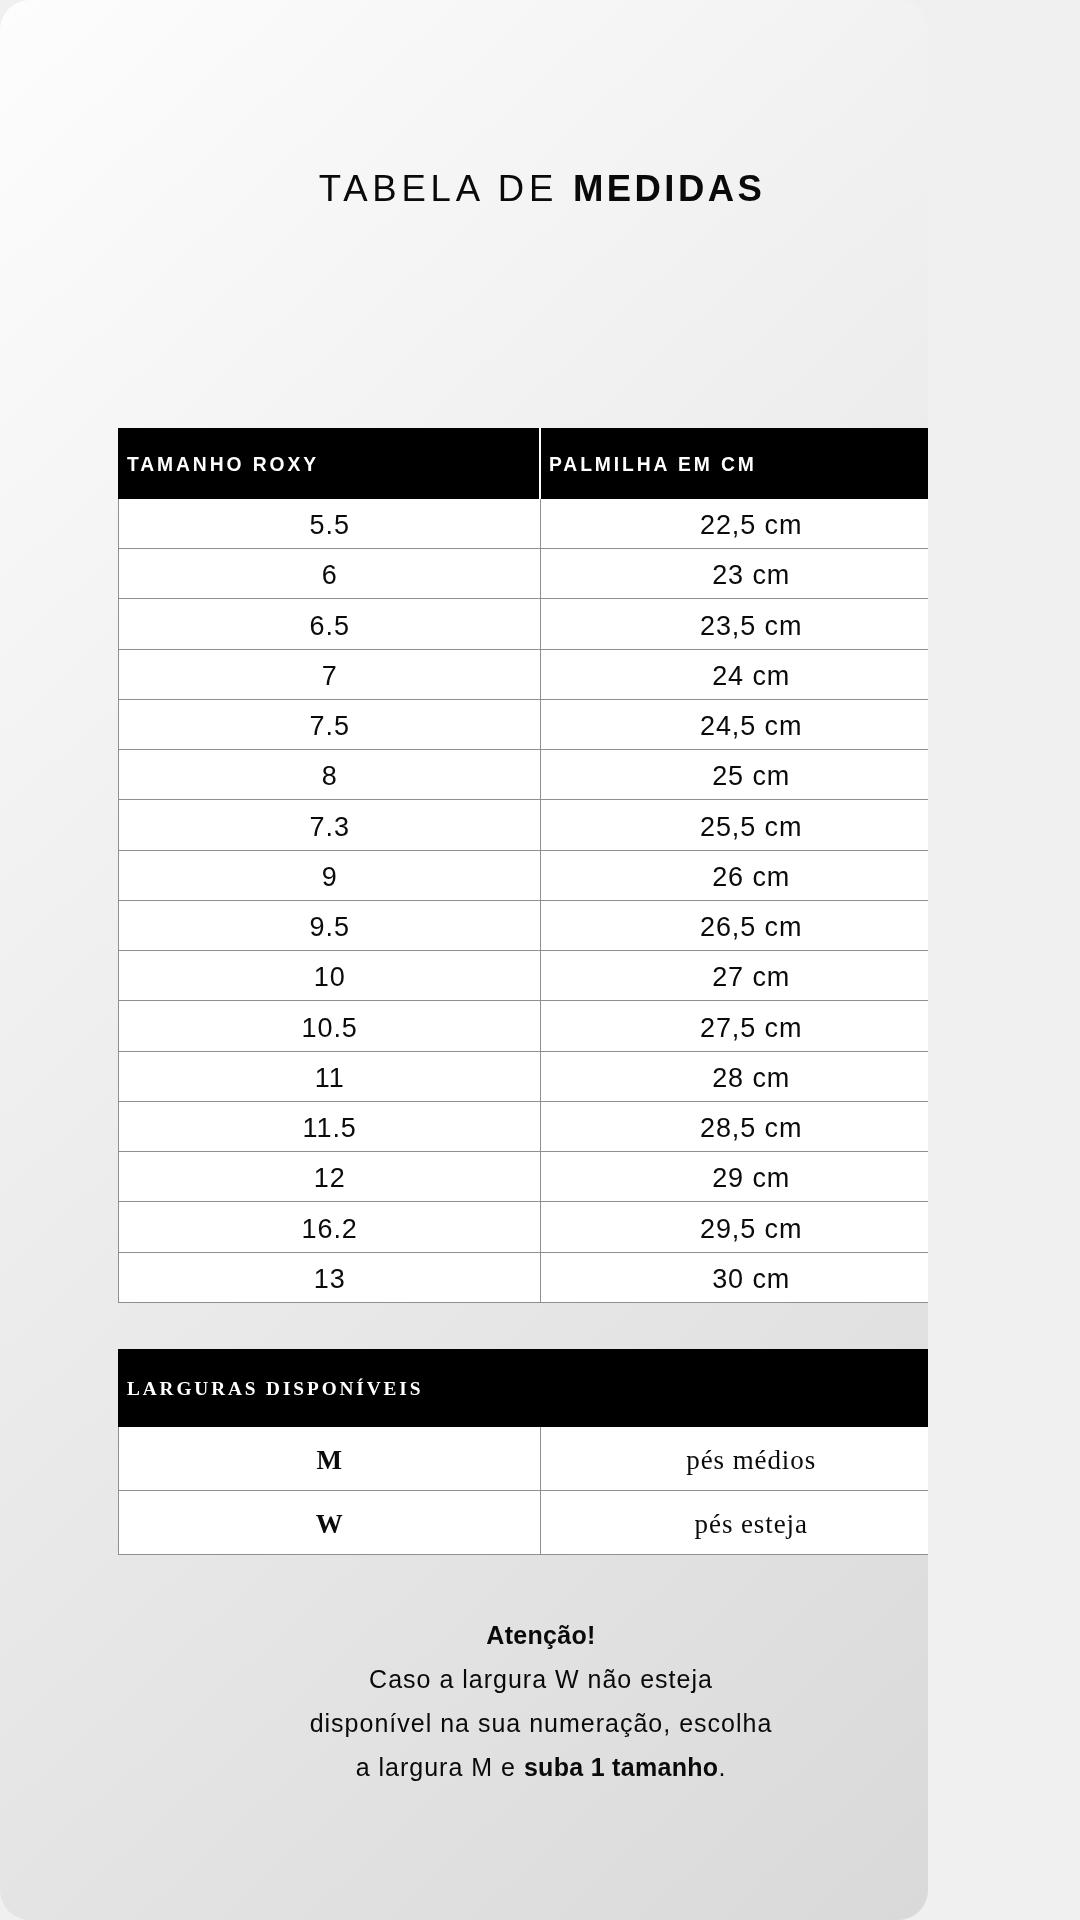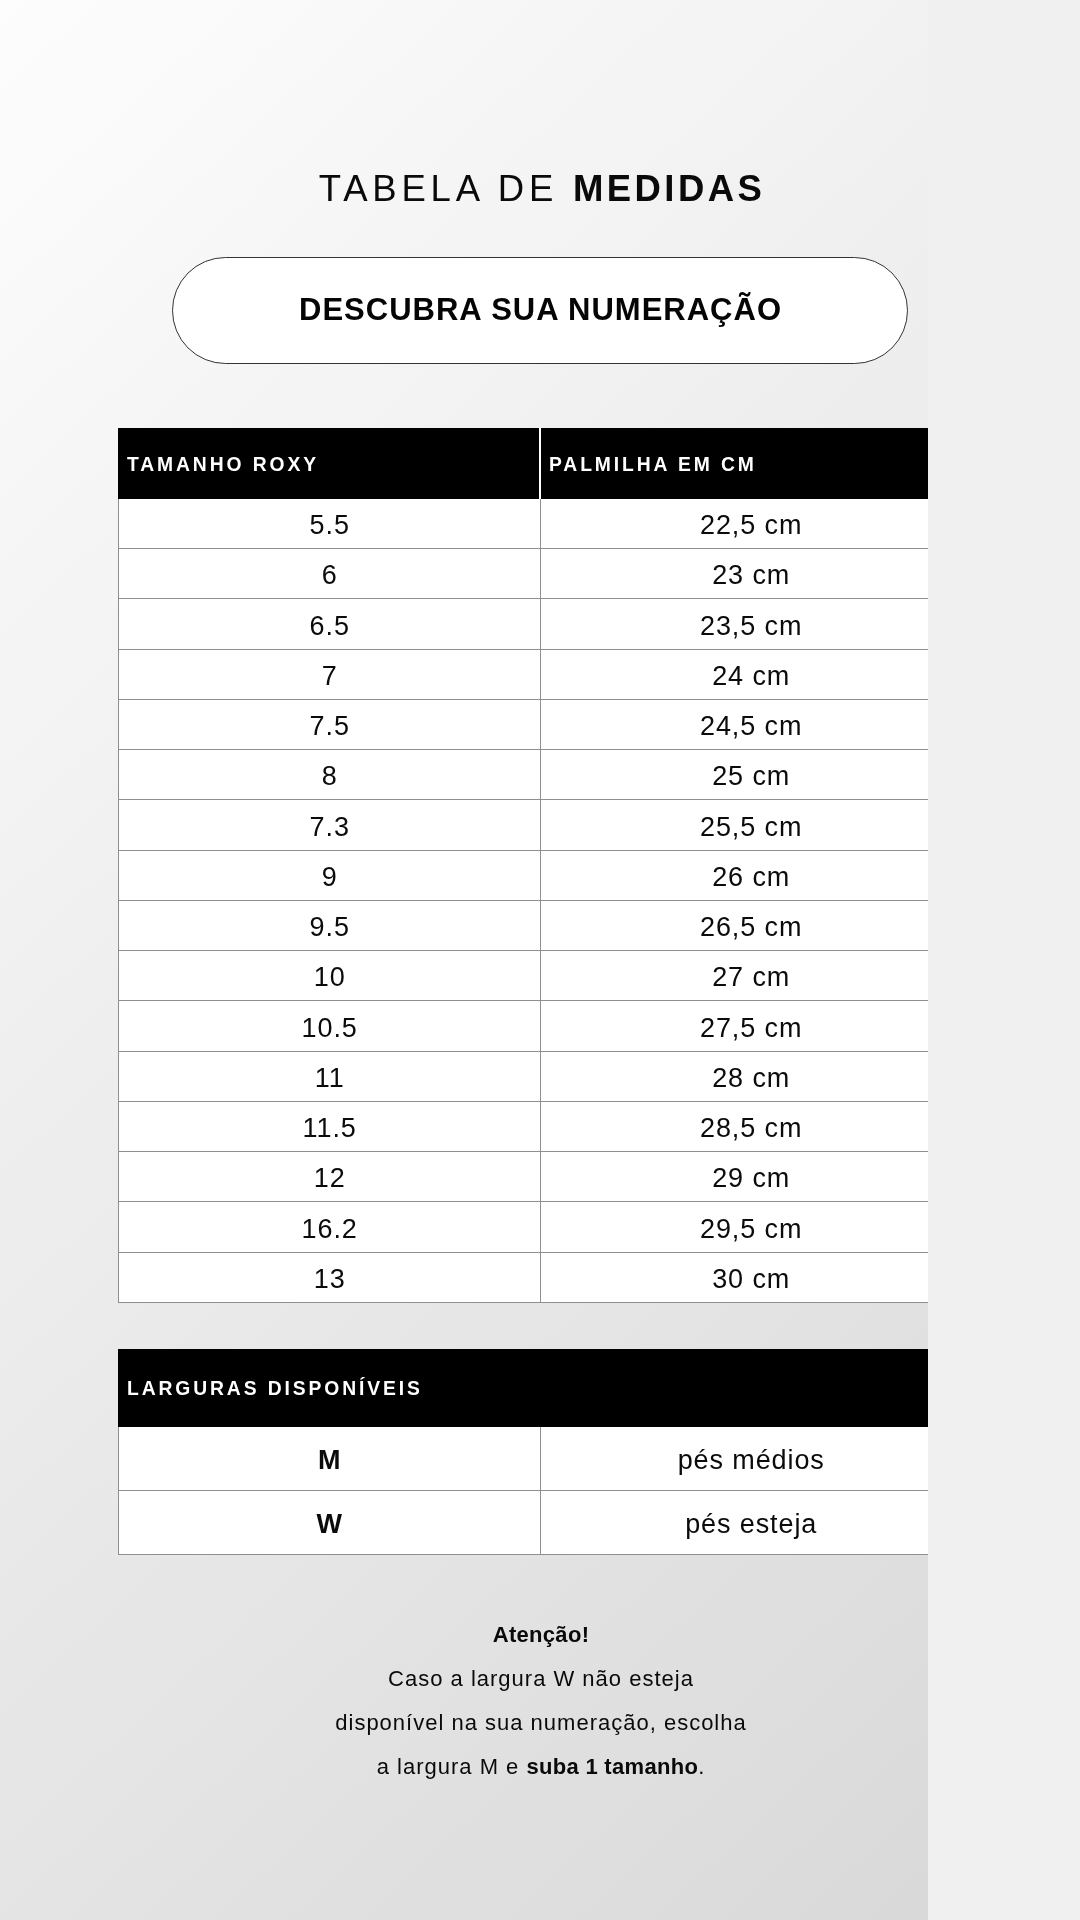--- a/index.html
+++ b/index.html
@@ -4,21 +4,21 @@
 <title>Tabela de Medidas</title>
 <style>
   * { box-sizing: border-box; margin:0; padding:0; }
   html,body { width:1080px; height:1920px; overflow:hidden; }
   body {
     font-family: "Liberation Sans", sans-serif;
     background:#f0f0f0;
     color:#111;
   }
   .page { position:relative; width:928px; height:1920px; overflow:hidden;
-          background: linear-gradient(137.2deg, #fdfdfd 0%, #d9d9d9 100%); }
+          background: linear-gradient(137.2deg, #fdfdfd 0%, #d9d9d9 100%); border-radius: 30px; }
 
   
   .title { position:absolute; top:168.5px; left:2px; width:1080px; text-align:center;
            white-space:nowrap; font-size:36.5px; line-height:40px; font-weight:400;
            letter-spacing:4.8px; color:#0a0a0a; }
   .title .bold { font-weight:700; letter-spacing:3.4px; }
 
   
   .cta { position:absolute; left:172px; top:257px; width:736px; height:107px;
          border:1px solid #333; border-radius:60px; background:#ffffff;
@@ -38,40 +38,37 @@
                  text-align:center; padding:0; border:1px solid #8f8f8f; }
   table.tbl td span { display:inline-block; margin-right:-0.9px; position:relative; top:2px; }
   table.tbl td.bold { font-weight:700; letter-spacing:0.4px; }
   table.tbl td.bold span { margin-right:-0.4px; }
 
   #t1 { left:118px; top:428.3px; width:843px; }
   #t1 th:first-child { border-right:2px solid #fff; }
   #t1 th { height:69.6px; }
   #t1 td { height:50.25px; }
 
-  #t2 { left:118px; top:1348.9px; width:843px; }
+  #t2 { left:118px; top:1348.9px; width:843px;font-family:Liberation Serif, serif; }
   #t2 th { height:77.1px; }
   #t2 td { height:64.25px; }
 
   
   .note { position:absolute; top:1612.5px; left:1px; width:1080px; text-align:center;
-          font-size:22px; line-height:44px; letter-spacing:1px; color:#0a0a0a; }
+          font-size:25px; line-height:44px; letter-spacing:1px; color:#0a0a0a; }
   .note .b { font-weight:700; letter-spacing:0.3px; }
   .note div { white-space:nowrap; }
 </style>
 </head>
 <body>
 
 <div class="page">
 
   <div class="title"><span>TABELA DE</span> <span class="bold">MEDIDAS</span></div>
 
-  <div class="cta">
-      <span>DESCUBRA SUA NUMERAÇÃO</span>
-    </div>
 
   <table class="tbl" id="t1">
     <colgroup>
         <col class="c1">
         <col class="c2">
       </colgroup>
     <tbody id="sizeBody">
         <tr>
           <th><span>TAMANHO ROXY</span></th>
           <th><span>PALMILHA EM CM</span></th>

